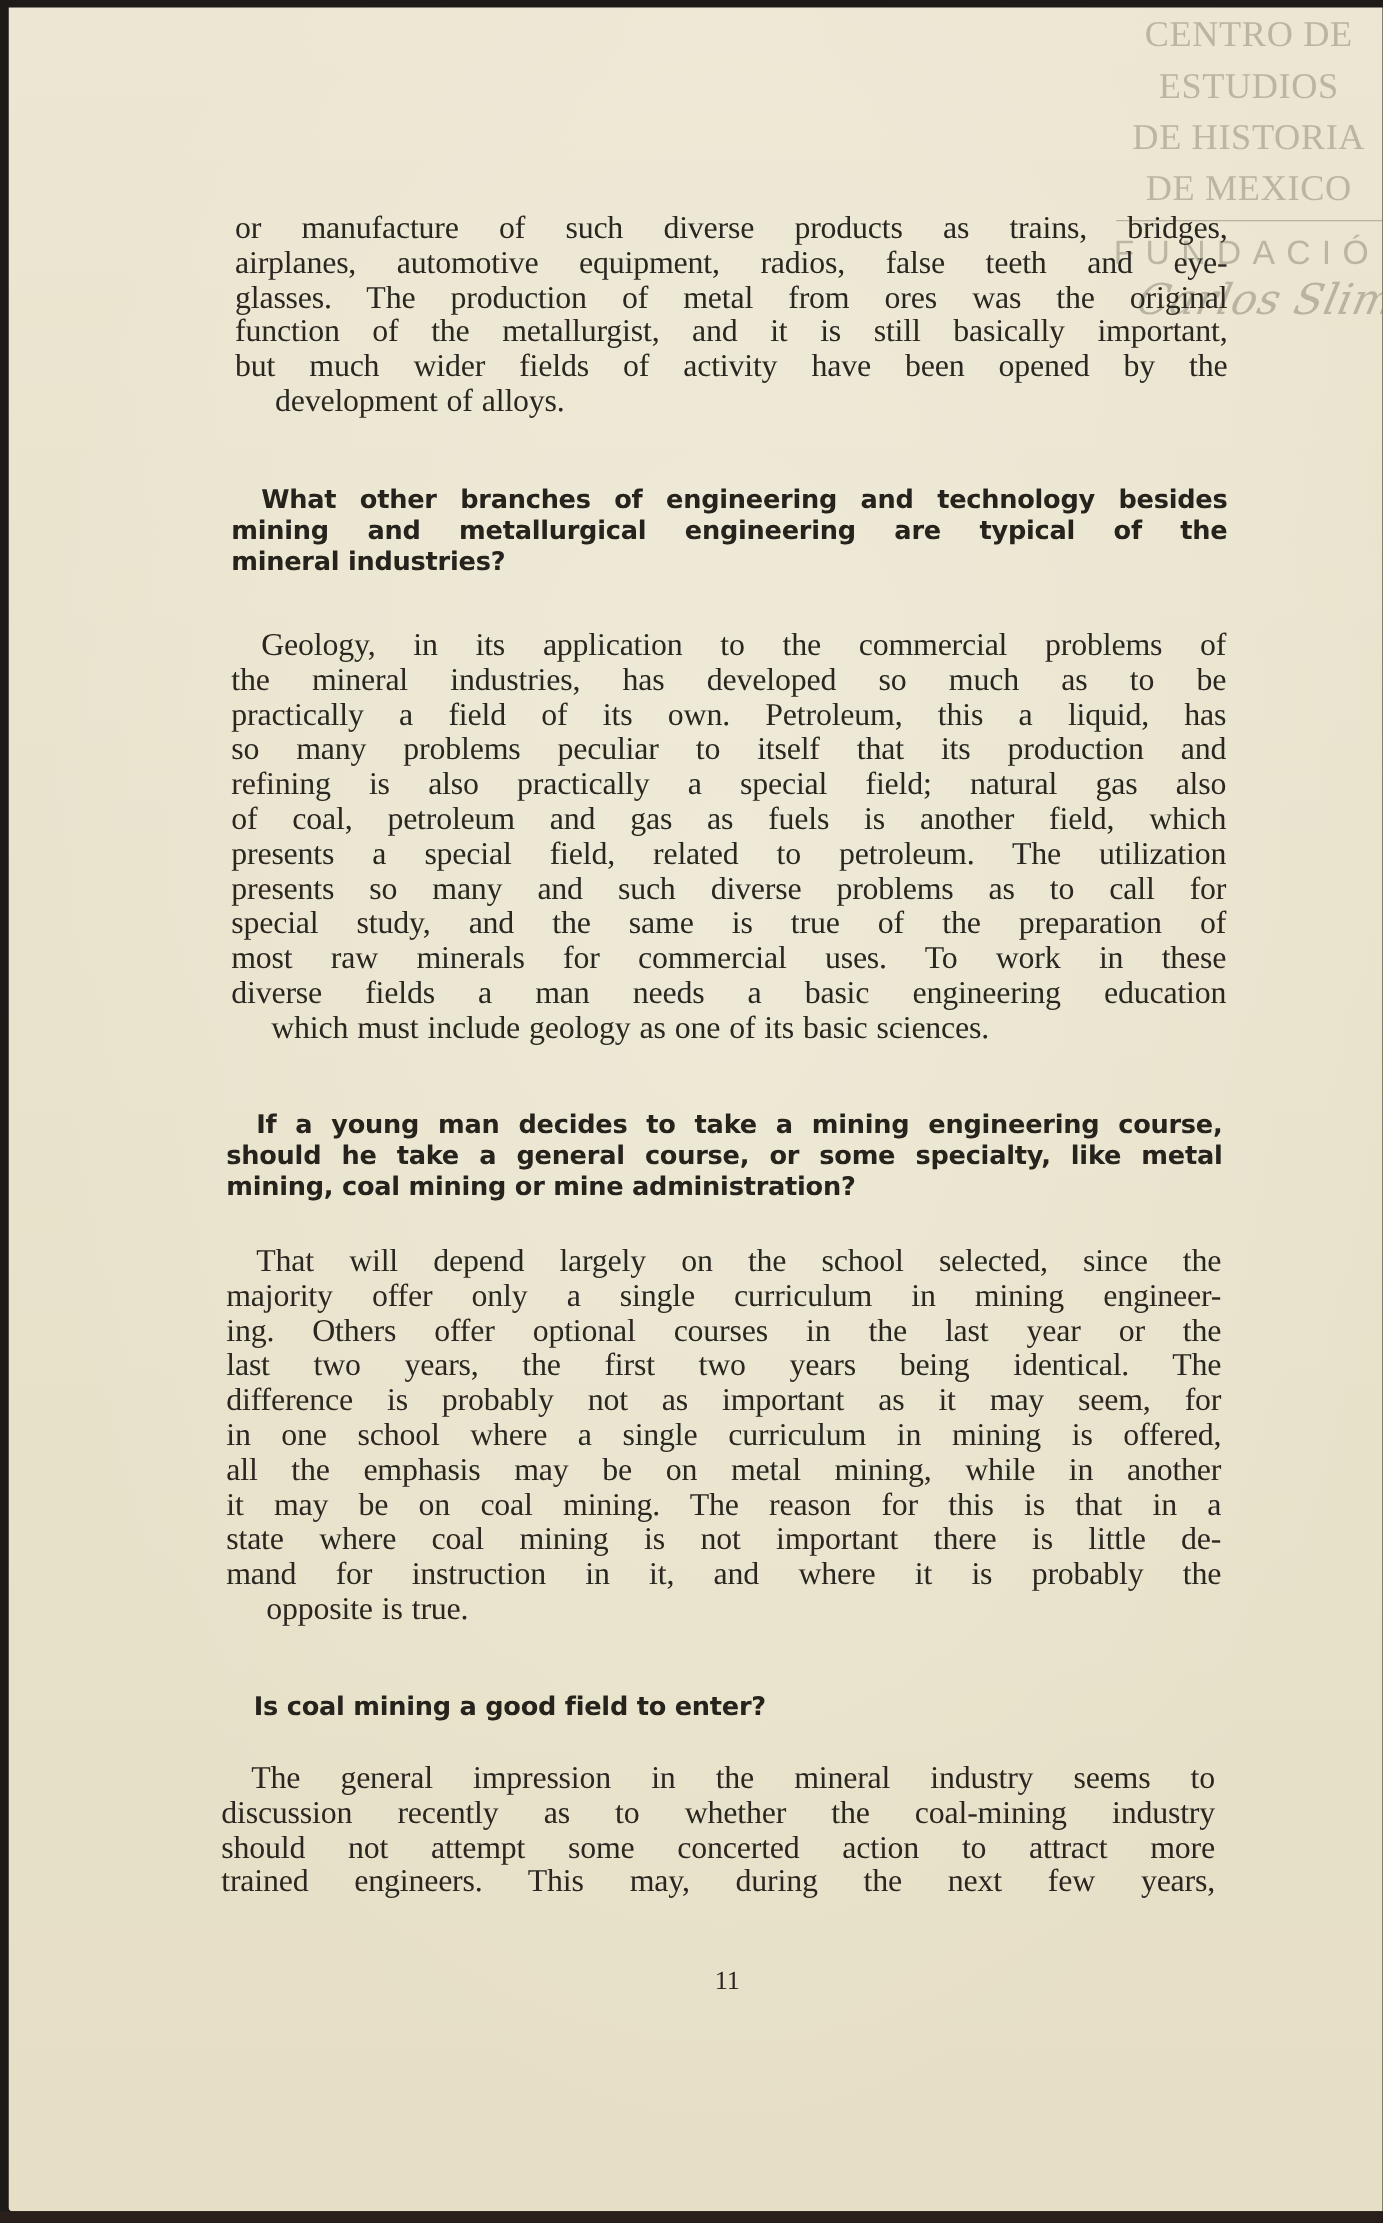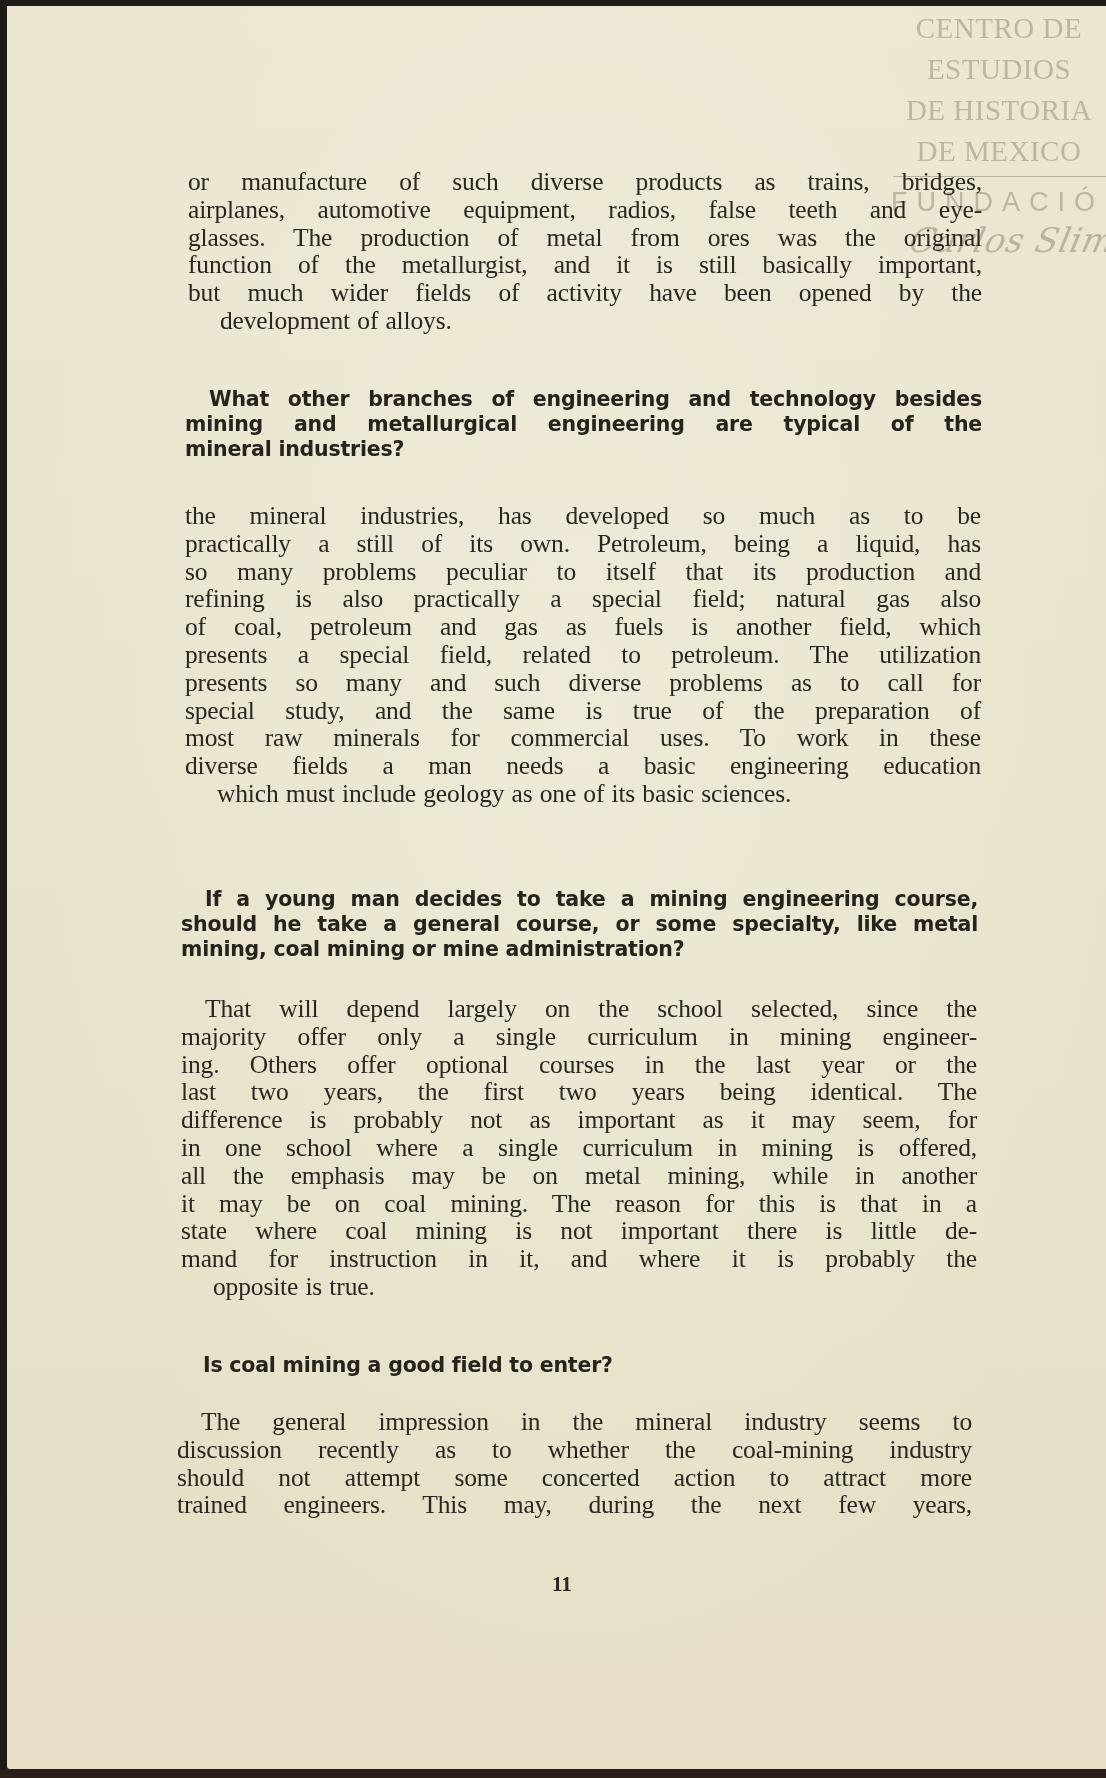--- a/index.html
+++ b/index.html
@@ -132,24 +132,24 @@
     }
     .question .line.last {
       text-align-last: left;
     }
     .page-number {
       position: absolute;
       left: 545px;
       top: 1566px;
       width: 40px;
       font-family: "Liberation Serif", serif;
-      font-weight: bold;
+      font-weight: normal;
       font-size: 21px;
       color: #2a2620;
-      text-align: left;
+      text-align: right;
     }
   </style>
 </head>
 <body>
 
 <div class="page">
 
   <div class="watermark">
     <span class="wm-line">CENTRO DE</span>
     <span class="wm-line">ESTUDIOS</span>
@@ -171,22 +171,23 @@
       <span class="line last">development of alloys.</span>
     </div>
 
     <div class="question" style="left:178px; top:381px; width:797px; text-indent:24px;">
       <span class="line">What other branches of engineering and technology besides</span>
       <span class="line" style="text-indent:0;">mining and metallurgical engineering are typical of the</span>
       <span class="line last" style="text-indent:0;">mineral industries?</span>
     </div>
 
     <div class="para" style="left:178px; top:496px; width:796px;">
+      <span class="line" style="padding-left:24px;">Geology, in its application to the commercial problems of</span>
       <span class="line">the mineral industries, has developed so much as to be</span>
-      <span class="line">practically a still of its own.  Petroleum, being a liquid, has</span>
+      <span class="line">practically a field of its own.  Petroleum, this a liquid, has</span>
       <span class="line">so many problems peculiar to itself that its production and</span>
       <span class="line">refining is also practically a special field; natural gas also</span>
       <span class="line">of coal, petroleum and gas as fuels is another field, which</span>
       <span class="line">presents a special field, related to petroleum.  The utilization</span>
       <span class="line">presents so many and such diverse problems as to call for</span>
       <span class="line">special study, and the same is true of the preparation of</span>
       <span class="line">most raw minerals for commercial uses.  To work in these</span>
       <span class="line">diverse fields a man needs a basic engineering education</span>
       <span class="line last">which must include geology as one of its basic sciences.</span>
     </div>

